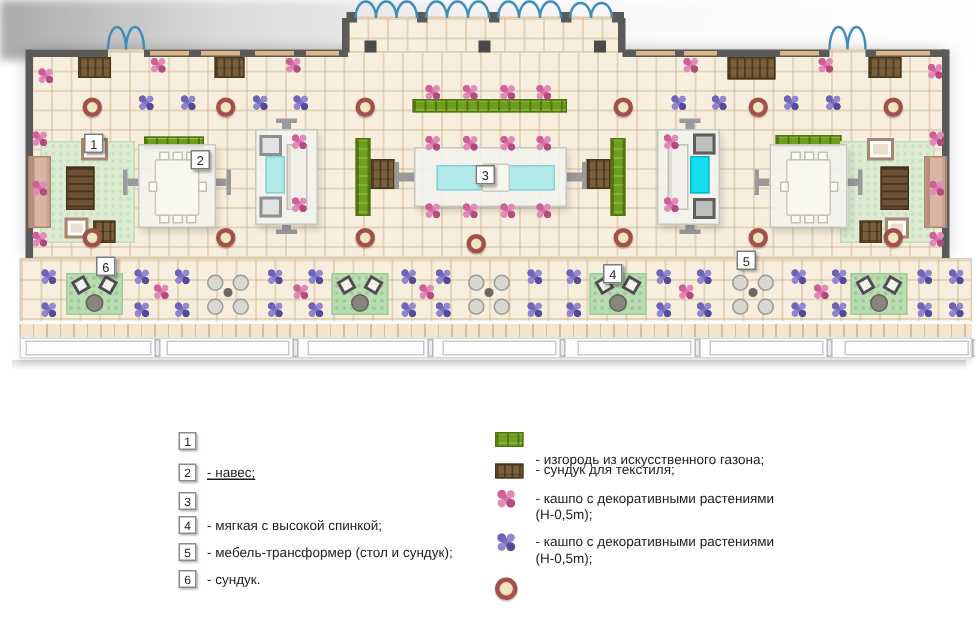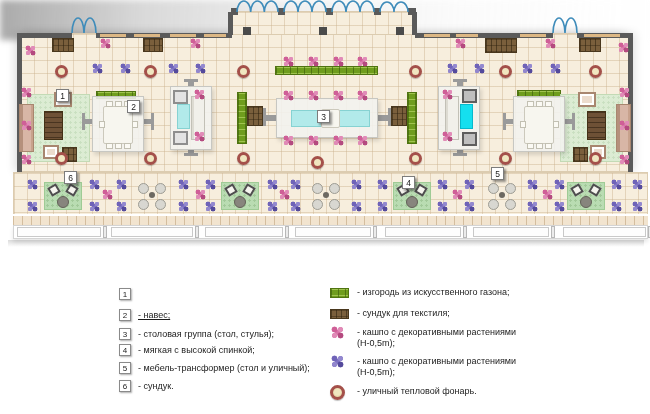--- a/index.html
+++ b/index.html
@@ -343,33 +343,31 @@
       <div class="marker" style="position: absolute; left: 402px; top: 176px; width: 13px; height: 13px;">4</div>
       <div class="marker" style="position: absolute; left: 491px; top: 167px; width: 13px; height: 13px;">5</div>
       <div class="marker" style="position: absolute; left: 64px; top: 171px; width: 13px; height: 13px;">6</div>
     </div>
   <div id="legend">
 
   <div class="lg-num" style="position: absolute; left: 119px; top: 40px; width: 12px; height: 12px;">1</div>
       <div class="lg-num" style="position: absolute; left: 119px; top: 61px; width: 12px; height: 12px;">2</div>
       <div class="lg-text" style="position: absolute; left: 138px; top: 62px; text-decoration: underline;">- навес;</div>
       <div class="lg-num" style="position: absolute; left: 119px; top: 80px; width: 12px; height: 12px;">3</div>
-      <div class="lg-text" style="position: absolute; left: 138px; top: 81px;">- столовая группа (стол, стулья);</div>
       <div class="lg-num" style="position: absolute; left: 119px; top: 96px; width: 12px; height: 12px;">4</div>
       <div class="lg-text" style="position: absolute; left: 138px; top: 97px;">- мягкая с высокой спинкой;</div>
       <div class="lg-num" style="position: absolute; left: 119px; top: 114px; width: 12px; height: 12px;">5</div>
-      <div class="lg-text" style="position: absolute; left: 138px; top: 115px;">- мебель-трансформер (стол и уличный);</div>
+      <div class="lg-text" style="position: absolute; left: 138px; top: 115px;">- мебель-трансформер (стол и сундук);</div>
       <div class="lg-num" style="position: absolute; left: 119px; top: 132px; width: 12px; height: 12px;">6</div>
       <div class="lg-text" style="position: absolute; left: 138px; top: 133px;">- сундук.</div>
       <div class="hedge" style="position: absolute; left: 330px; top: 40px; width: 19px; height: 10px;"></div>
-      <div class="lg-text" style="position: absolute; left: 357px; top: 39px; text-align: right;">- изгородь из искусственного газона;</div>
+      <div class="lg-text" style="position: absolute; left: 357px; top: 53px; text-align: right;">- изгородь из искусственного газона;</div>
       <div class="chest" style="position: absolute; left: 330px; top: 61px; width: 19px; height: 10px;"></div>
       <div class="lg-text" style="position: absolute; left: 357px; top: 60px;">- сундук для текстиля;</div>
       <div class="flower-pink" style="position: absolute; left: 332px; top: 79px; width: 11px; height: 11px; transform: scale(1.2);"></div>
       <div class="lg-text" style="position: absolute; left: 357px; top: 79px;">- кашпо с декоративными растениями</div>
       <div class="lg-text" style="position: absolute; left: 357px; top: 90px;">(H-0,5m);</div>
       <div class="flower-purple" style="position: absolute; left: 332px; top: 108px; width: 11px; height: 11px; transform: scale(1.2);"></div>
       <div class="lg-text" style="position: absolute; left: 357px; top: 108px;">- кашпо с декоративными растениями</div>
       <div class="lg-text" style="position: absolute; left: 357px; top: 119px;">(H-0,5m);</div>
       <div class="lamp" style="position: absolute; left: 330px; top: 137px; width: 15px; height: 15px;"></div>
-      <div class="lg-text" style="position: absolute; left: 357px; top: 138px;">- уличный тепловой фонарь.</div>
     </div>
 </div>
 
 </body></html>

